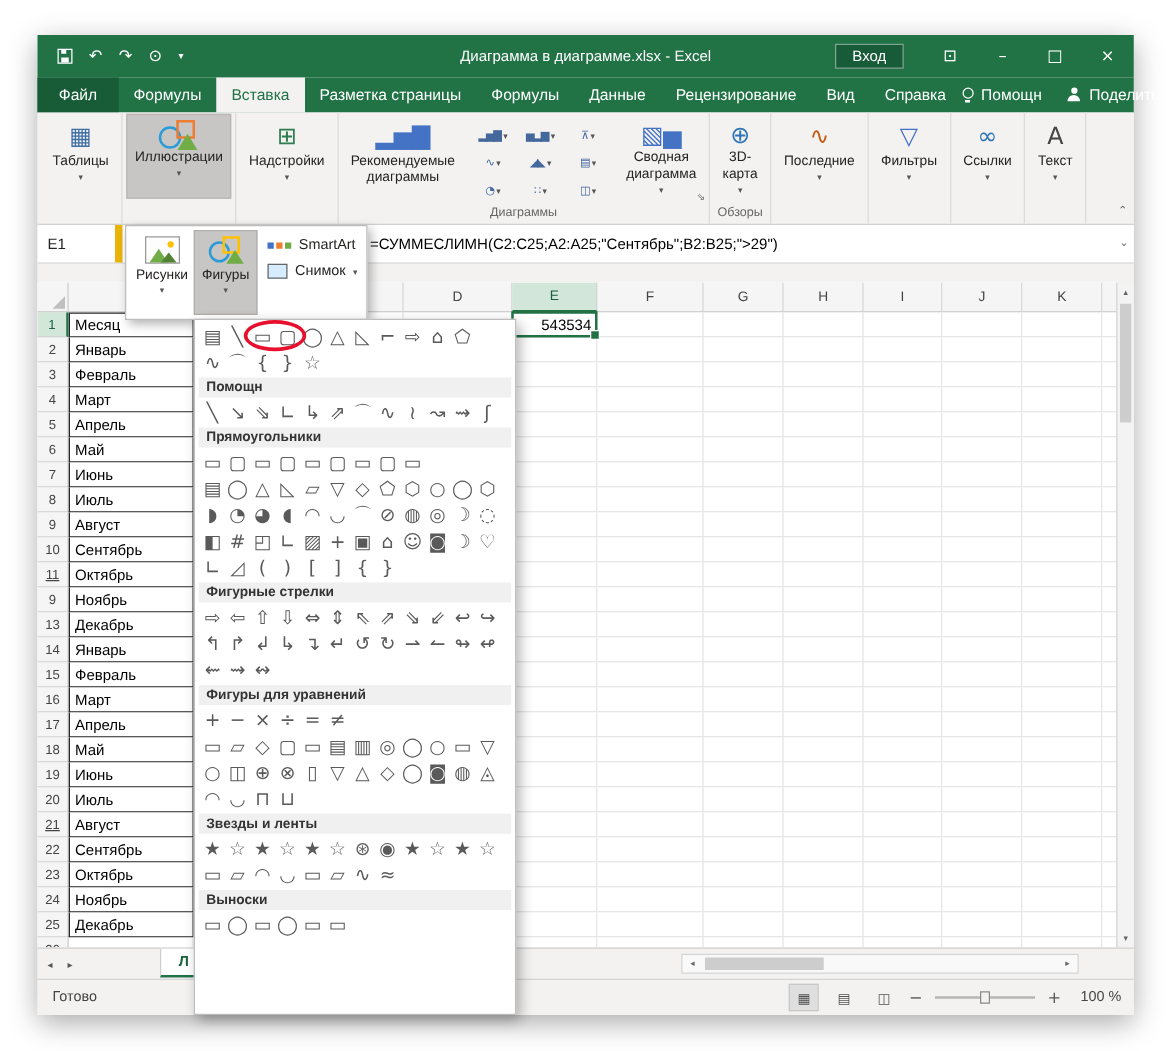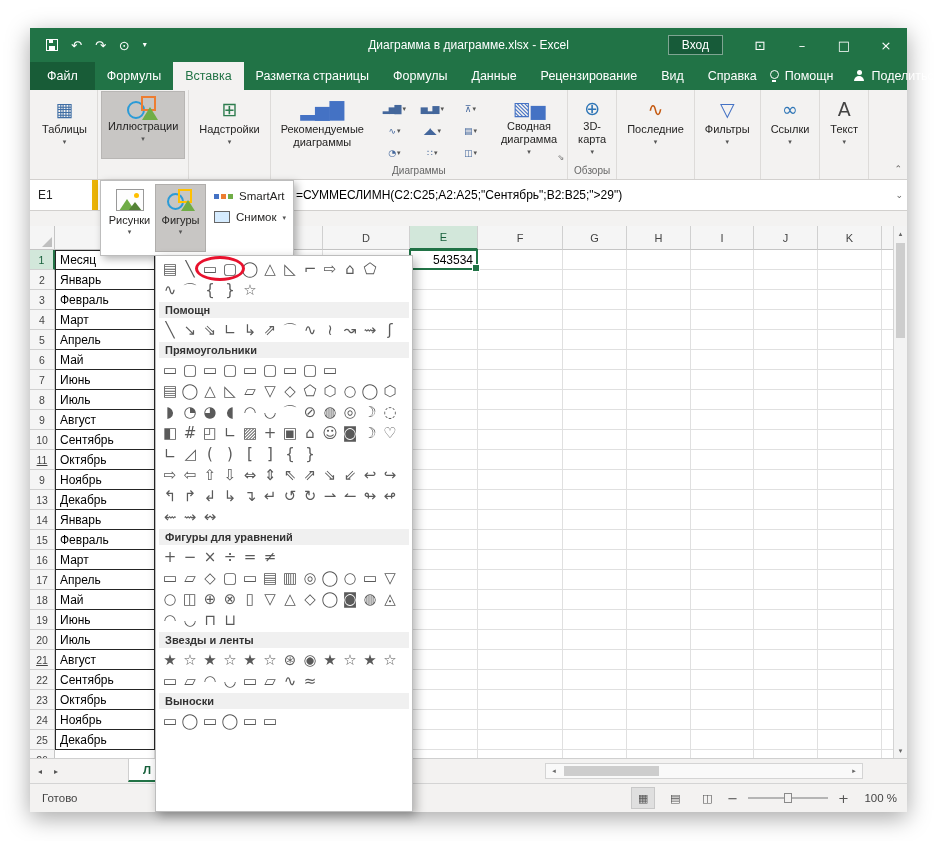--- a/index.html
+++ b/index.html
@@ -841,20 +841,21 @@
         <div class="srow">
           <span class="sglyph">∟</span>
           <span class="sglyph">◿</span>
           <span class="sglyph">(</span>
           <span class="sglyph">)</span>
           <span class="sglyph">[</span>
           <span class="sglyph">]</span>
           <span class="sglyph">{</span>
           <span class="sglyph">}</span>
         </div>
+        <div class="ssec-h">Фигурные стрелки</div>
         <div class="srow">
           <span class="sglyph">⇨</span>
           <span class="sglyph">⇦</span>
           <span class="sglyph">⇧</span>
           <span class="sglyph">⇩</span>
           <span class="sglyph">⇔</span>
           <span class="sglyph">⇕</span>
           <span class="sglyph">⇖</span>
           <span class="sglyph">⇗</span>
           <span class="sglyph">⇘</span>

